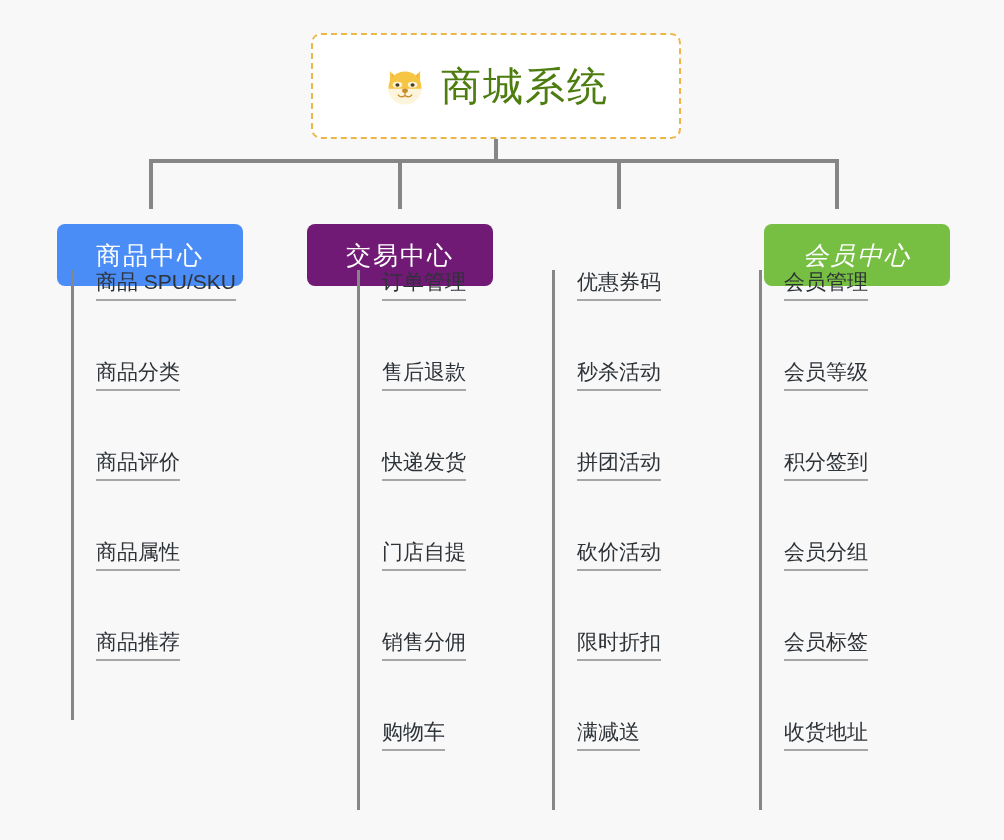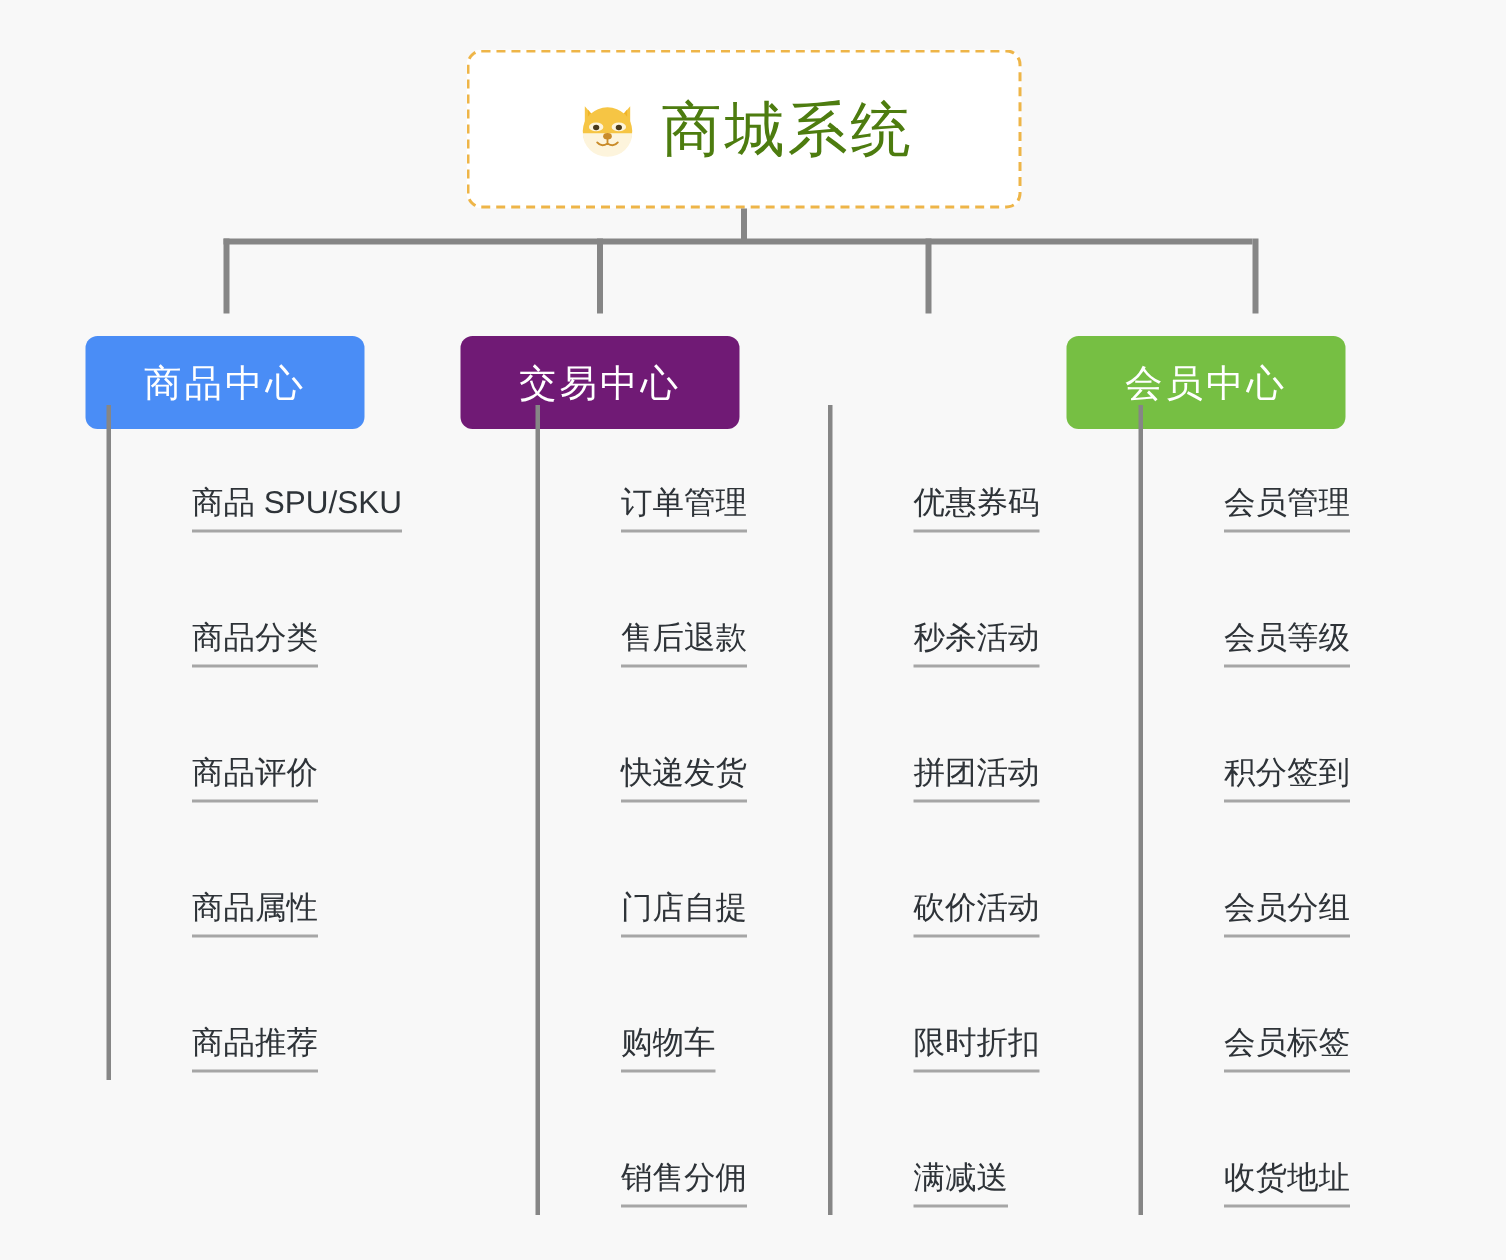--- a/index.html
+++ b/index.html
@@ -97,22 +97,22 @@
     top: 270px;
     width: 230px;
     border-left: 3px solid #868686;
     box-sizing: border-box;
     padding-left: 0;
   }
   .leaf-item {
     height: 90px;
     box-sizing: border-box;
     display: flex;
-    align-items: flex-end;
-    padding-left: 54px;
+    align-items: flex-start;
+    padding-left: 22px;
     padding-bottom: 5px;
   }
   .leaf-label {
     font-size: 21px;
     color: #2e3338;
     white-space: nowrap;
     border-bottom: 2px solid #a6a6a6;
     padding-bottom: 6px;
     display: inline-block;
     line-height: 1.1;
@@ -150,21 +150,21 @@
   <div class="conn conn-drop" style="left: 398px; background: rgb(134, 134, 134);"></div>
   <div class="conn conn-drop" style="left: 617px; background: rgb(134, 134, 134);"></div>
   <div class="conn conn-drop" style="left: 835px; background: rgb(134, 134, 134);"></div>
 
   <div class="cat-card" style="left: 57px; background: rgb(74, 141, 246);">
     <span>商品中心</span>
   </div>
   <div class="cat-card" style="left: 307px; background: #701a75;">
     <span>交易中心</span>
   </div>
-  <div class="cat-card" style="left: 711px; background: rgb(118, 191, 67);">
+  <div class="cat-card" style="left: 764px; background: rgb(118, 191, 67); font-style: italic;">
     <span>会员中心</span>
   </div>
 
   <div class="leaf-col" style="left:71px;">
       <div class="leaf-item">
         <span class="leaf-label">商品 SPU/SKU</span>
       </div>
       <div class="leaf-item">
         <span class="leaf-label">商品分类</span>
       </div>
@@ -185,25 +185,25 @@
       <div class="leaf-item">
         <span class="leaf-label">售后退款</span>
       </div>
       <div class="leaf-item">
         <span class="leaf-label">快递发货</span>
       </div>
       <div class="leaf-item">
         <span class="leaf-label">门店自提</span>
       </div>
       <div class="leaf-item">
+        <span class="leaf-label">销售分佣</span>
+      </div>
+      <div class="leaf-item">
         <span class="leaf-label">购物车</span>
       </div>
-      <div class="leaf-item">
-        <span class="leaf-label">销售分佣</span>
-      </div>
     </div>
   <div class="leaf-col" style="left:540px;margin-left:12px;">
       <div class="leaf-item">
         <span class="leaf-label">优惠券码</span>
       </div>
       <div class="leaf-item">
         <span class="leaf-label">秒杀活动</span>
       </div>
       <div class="leaf-item">
         <span class="leaf-label">拼团活动</span>

